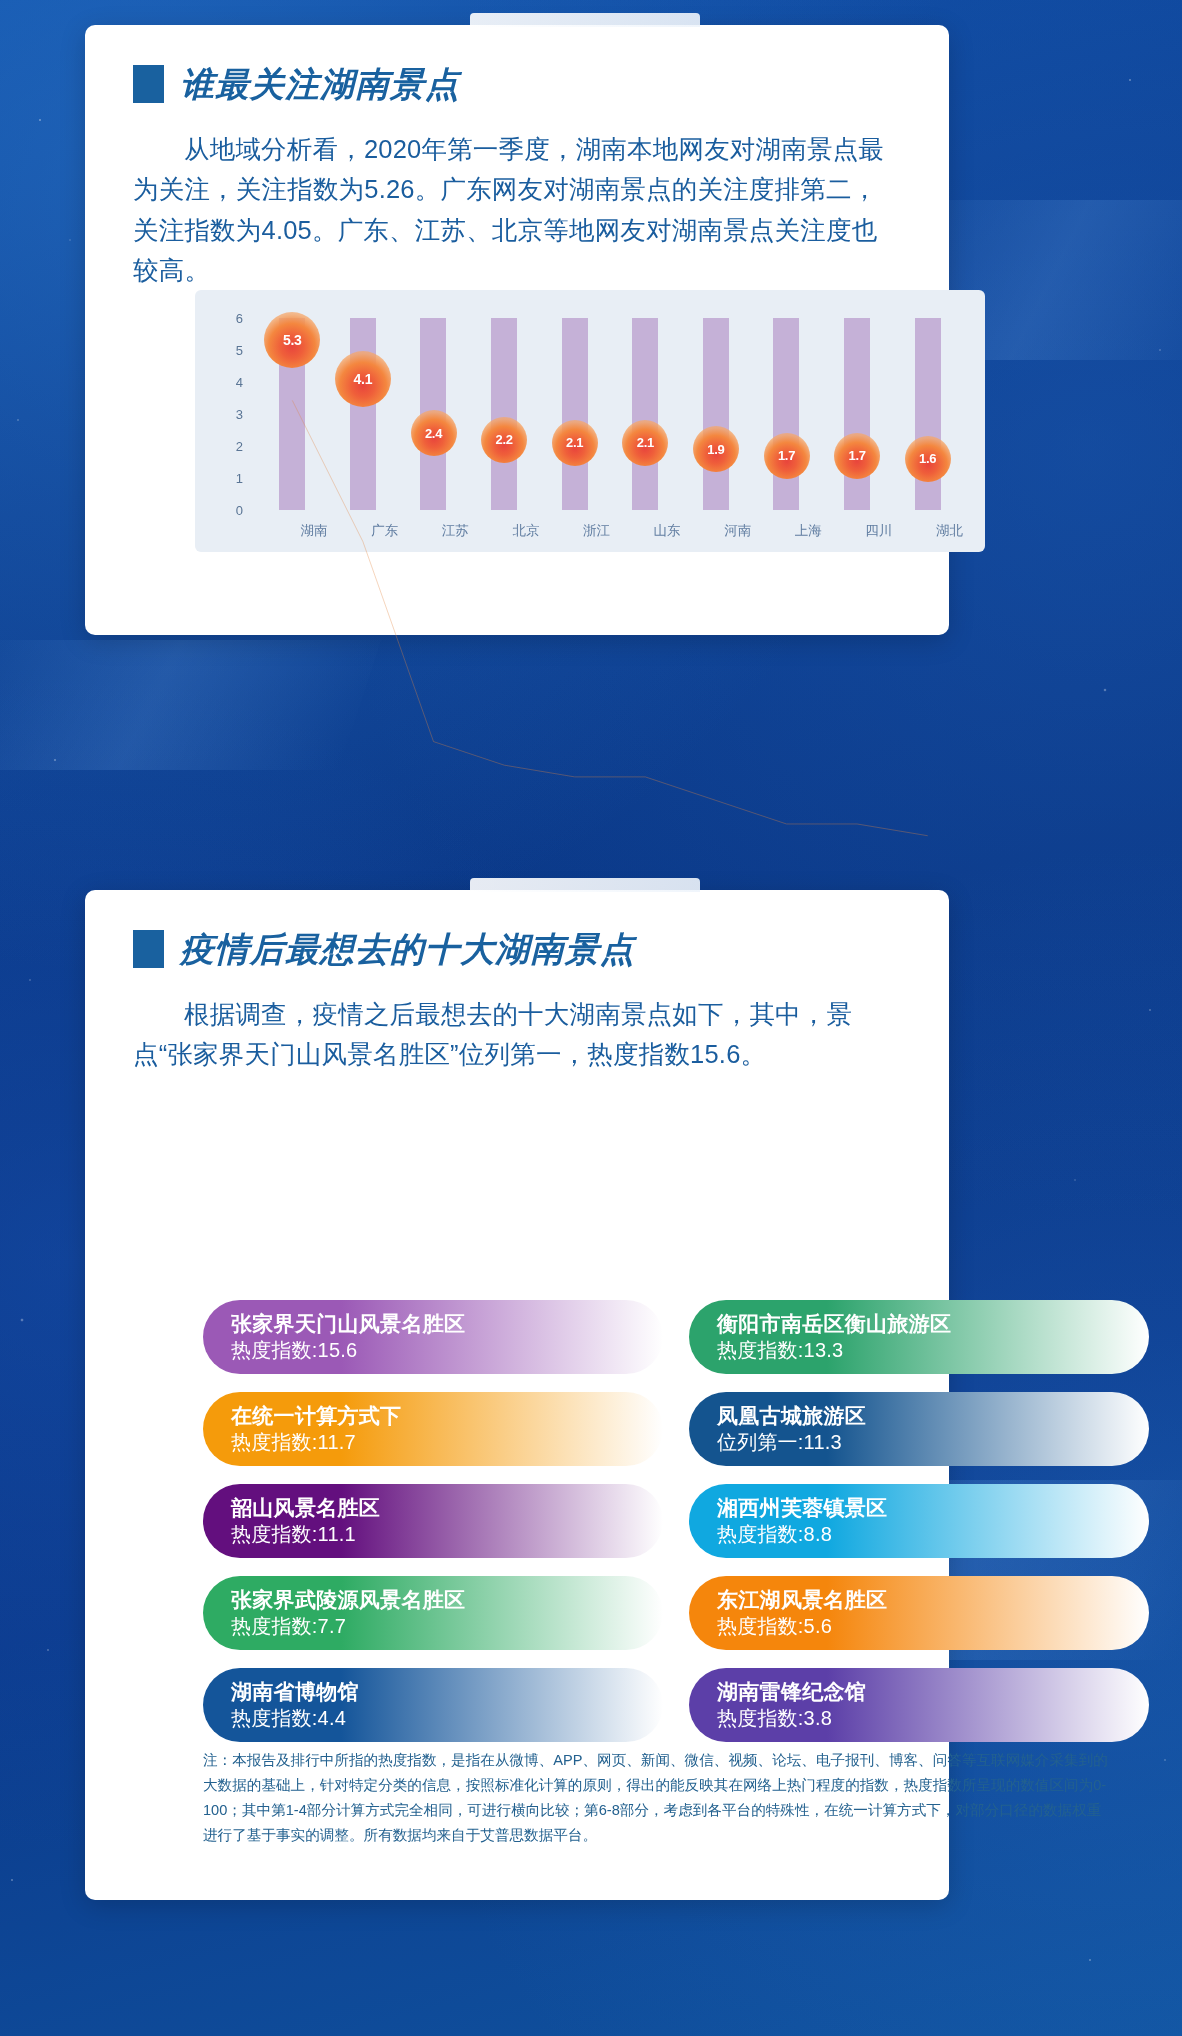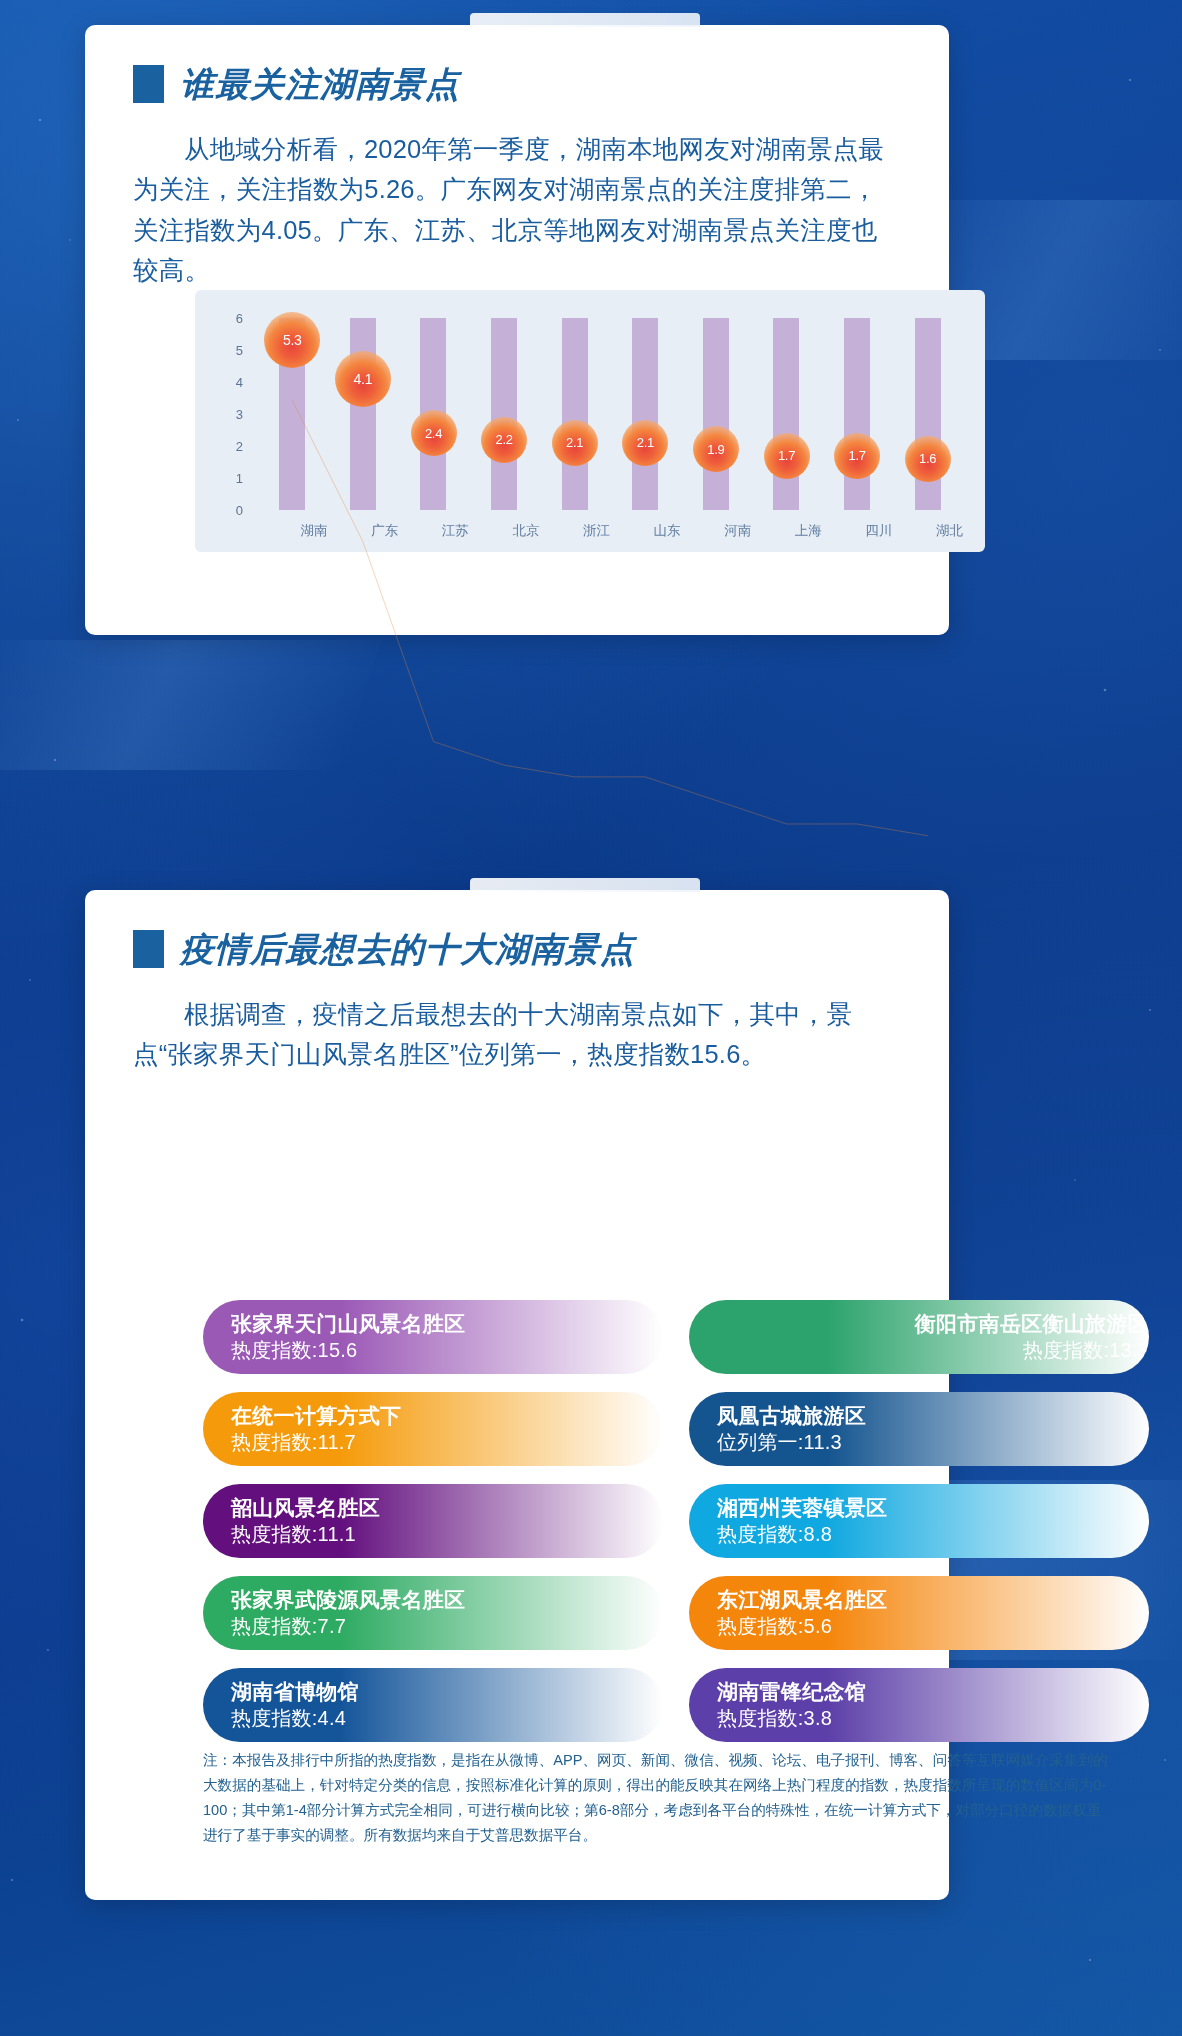--- a/index.html
+++ b/index.html
@@ -167,21 +167,21 @@
   }
   .bubble {
     position: absolute;
     transform: translate(-50%, -50%);
     width: 46px; height: 46px;
     border-radius: 50%;
     background: radial-gradient(circle at 50% 62%, #e8453c 0%, #ef5f3a 26%, #f4873f 52%, rgba(246,164,101,.78) 72%, rgba(248,186,140,.38) 100%);
     display: flex; align-items: center; justify-content: center;
     color: #ffffff;
     font-size: 13px;
-    font-weight: 400;
+    font-weight: 700;
     letter-spacing: -.3px;
   }
   .bubble.big { width: 56px; height: 56px; font-size: 14px; }
   .linesvg { position: absolute; left: 62px; right: 22px; top: 28px; bottom: 42px; overflow: visible; }
 
   
   .list {
     position: absolute;
     left: 118px;
     top: 410px;
@@ -323,21 +323,21 @@
     <div class="sec-title">疫情后最想去的十大湖南景点</div>
   </div>
 
   <div class="sec-body">根据调查，疫情之后最想去的十大湖南景点如下，其中，景点“张家界天门山风景名胜区”位列第一，热度指数15.6。</div>
 
   <div class="list" id="spot-list">
       <div class="spot" style="background: linear-gradient(90deg, rgb(155, 89, 182) 0%, rgb(155, 89, 182) 30%, rgb(255, 255, 255) 100%);">
         <div class="spot-name">张家界天门山风景名胜区</div>
         <div class="spot-index">热度指数:15.6</div>
       </div>
-      <div class="spot" style="background: linear-gradient(90deg, rgb(44, 163, 108) 0%, rgb(44, 163, 108) 30%, rgb(255, 255, 255) 100%); text-align: right;">
+      <div class="spot" style="background: linear-gradient(90deg, rgb(44, 163, 108) 0%, rgb(44, 163, 108) 30%, rgb(255, 255, 255) 100%);">
         <div class="spot-name">衡阳市南岳区衡山旅游区</div>
         <div class="spot-index">热度指数:13.3</div>
       </div>
       <div class="spot" style="background: linear-gradient(90deg, rgb(245, 155, 11) 0%, rgb(245, 155, 11) 30%, rgb(255, 255, 255) 100%);">
         <div class="spot-name">在统一计算方式下</div>
         <div class="spot-index">热度指数:11.7</div>
       </div>
       <div class="spot" style="background: linear-gradient(90deg, rgb(20, 84, 143) 0%, rgb(20, 84, 143) 30%, rgb(255, 255, 255) 100%);">
         <div class="spot-name">凤凰古城旅游区</div>
         <div class="spot-index">位列第一:11.3</div>

